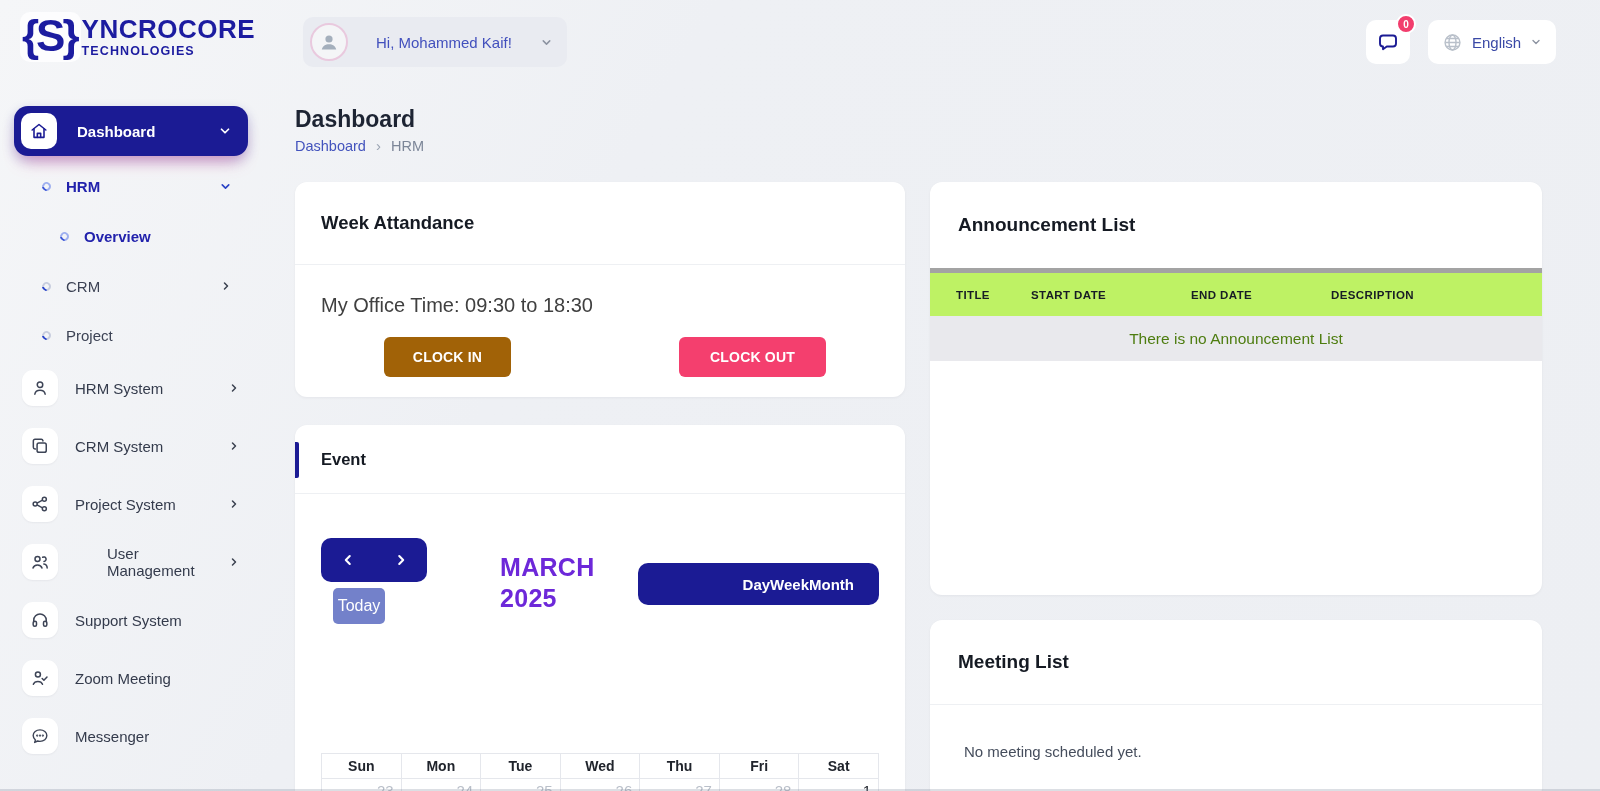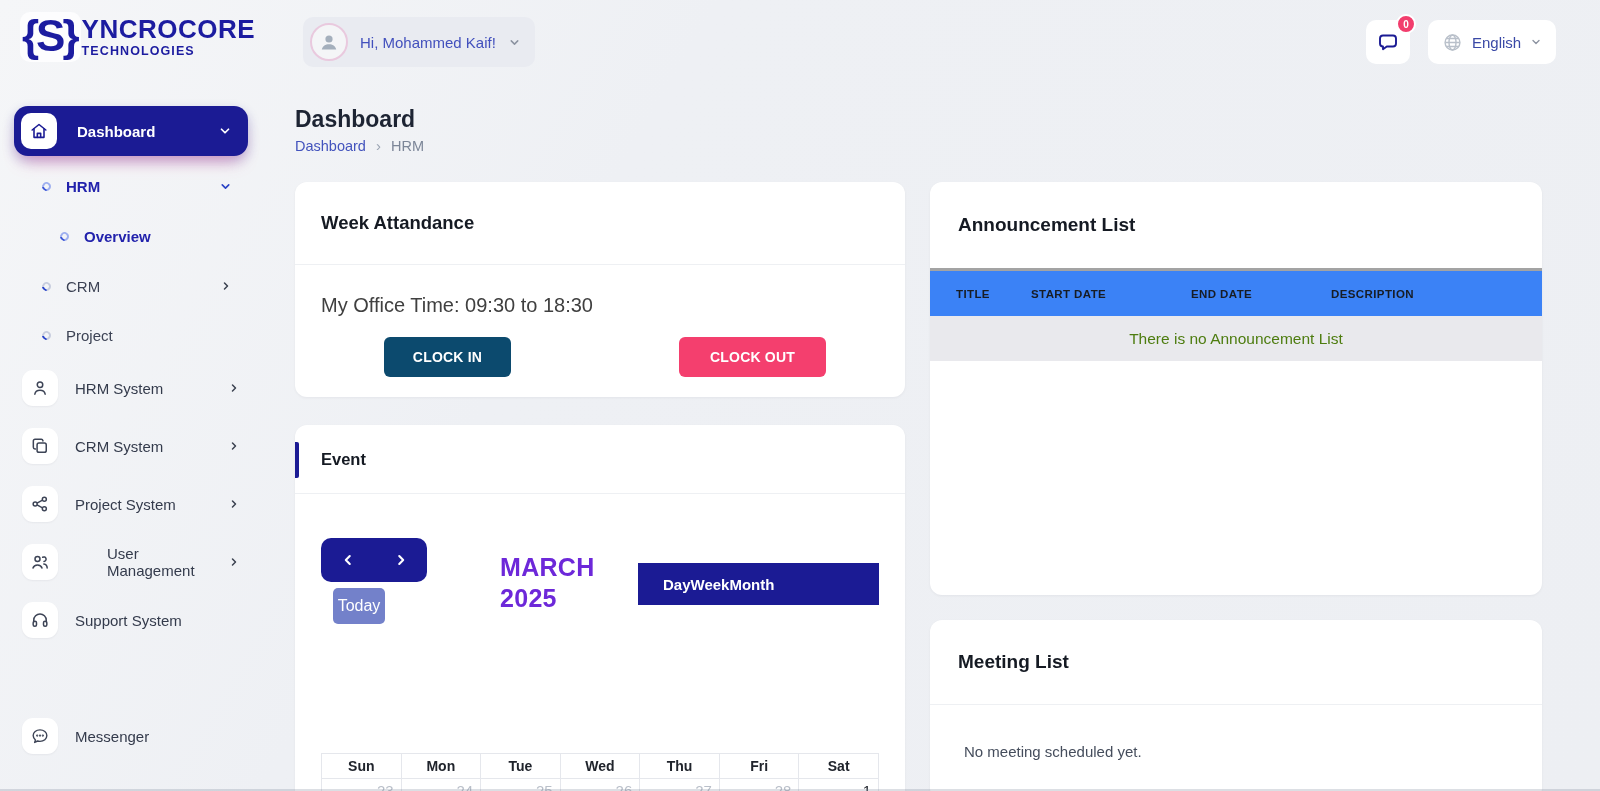--- a/index.html
+++ b/index.html
@@ -12,21 +12,21 @@
   #app::after { content:""; position:absolute; left:0; right:0; bottom:0; height:2px; background:rgba(130,140,158,.28); }
 
   
   .logo { position:absolute; left:20px; top:12px; display:flex; align-items:center; color:#1c1ca0; cursor:pointer; }
   .logo-s { font-size:44px; font-weight:800; letter-spacing:-3px; background:#fdfdfe; border-radius:10px; padding:0 4px 2px 2px; line-height:1.1; }
   .logo-col { display:flex; flex-direction:column; line-height:1; margin-left:1px; }
   .logo-name { font-size:26px; font-weight:800; letter-spacing:.5px; }
   .logo-sub  { font-size:12.5px; font-weight:700; letter-spacing:1.1px; margin-top:3px; }
 
   .user-pill { position:absolute; left:303px; top:17px; height:50px; background:#e9ebf1; border-radius:10px;
-    display:flex; align-items:center; gap:12px; padding:0 14px 0 7px; cursor:pointer; }
+    display:flex; align-items:center; gap:28px; padding:0 14px 0 7px; cursor:pointer; }
   .avatar { width:38px; height:38px; border-radius:50%; background:#f4f5f7; border:2px solid #e9c9de;
     display:flex; align-items:center; justify-content:center; color:#a4afbc; overflow:hidden; }
   .greeting { font-size:15px; color:#4250bd; }
   .chev { color:#8c93a1; display:flex; }
 
   .notif-btn { position:absolute; left:1366px; top:20px; width:44px; height:44px; background:#fff; border-radius:10px;
     display:flex; align-items:center; justify-content:center; color:#1b1b94; cursor:pointer; }
   .notif-badge { position:absolute; top:-6px; right:-6px; min-width:20px; height:20px; border-radius:50%;
     background:#f23d6d; border:2px solid #fff; color:#fff; font-size:10px; font-weight:700;
     display:flex; align-items:center; justify-content:center; }
@@ -72,50 +72,50 @@
   .card-title { font-weight:700; color:#151a23; }
 
   
   #card-attendance { left:295px; top:182px; width:610px; height:215px; }
   #card-attendance .card-head { height:83px; }
   #card-attendance .card-title { font-size:18.5px; }
   .office-time { margin:29px 0 0 26px; font-size:20px; color:#404040; }
   .clock-row { display:flex; margin-top:20px; }
   .clock-row .half { flex:1; display:flex; justify-content:center; }
   .btn { border:none; border-radius:6px; color:#fff; font-family:inherit; font-size:14px; font-weight:700; letter-spacing:.2px; height:40px; cursor:pointer; }
-  .btn-clockin { background:#0c4a6e; padding:0 29px; }
+  .btn-clockin { background:#a16207; padding:0 29px; }
   .btn-clockout { background:#f43f6e; padding:0 31px; }
 
   
   #card-event { left:295px; top:425px; width:610px; height:380px; }
   #card-event .card-head { height:69px; }
   #card-event .card-title { font-size:16.5px; }
   .accent-bar { position:absolute; left:0; top:17px; width:4px; height:36px; background:#1b1b94; border-radius:0 2px 2px 0; }
   .event-body { position:relative; height:311px; }
   .cal-nav-group { position:absolute; left:26px; top:44px; width:106px; height:44px; background:#1b1b94; border-radius:10px;
     display:flex; align-items:center; justify-content:space-around; color:#fff; }
   .cal-nav-group .nav-arrow { display:flex; cursor:pointer; padding:4px; }
   .today-btn { position:absolute; left:38px; top:94px; width:52px; height:36px; background:#7381ca; border-radius:5px;
     color:#fff; font-size:16px; display:flex; align-items:center; justify-content:center; border:none; font-family:inherit; cursor:pointer; }
   .month-label { position:absolute; left:205px; top:58px; width:130px; font-size:25px; font-weight:700; color:#6d28d9; line-height:1.22; letter-spacing:.3px; }
-  .view-group { position:absolute; left:343px; top:69px; width:241px; height:42px; background:#1b1b94; border-radius:0;
-    display:flex; align-items:center; justify-content:flex-start; padding:0 25px; }
+  .view-group { position:absolute; left:343px; top:69px; width:241px; height:42px; background:#1b1b94; border-radius:10px;
+    display:flex; align-items:center; justify-content:flex-end; padding:0 25px; }
   .view-group span { color:#fff; font-size:15px; font-weight:700; cursor:pointer; }
 
   .calendar { position:absolute; left:26px; top:259px; width:558px; border-collapse:collapse; table-layout:fixed; }
   .calendar th, .calendar td { border:1px solid #e5e7ec; }
   .calendar th { height:25px; font-size:14px; font-weight:700; color:#20242c; text-align:center; background:#fff; }
   .calendar td { height:120px; vertical-align:top; text-align:right; padding:3px 7px; font-size:15px; color:#b9bfc9; background:#fff; cursor:pointer; }
   .calendar td.cur { color:#21242c; }
 
   
   #card-announcements { left:930px; top:182px; width:612px; height:413px; }
   #card-announcements .card-head { height:86px; border-bottom:none; padding:0 28px; }
   #card-announcements .card-title { font-size:19px; }
-  .ann-head { display:flex; align-items:center; height:48px; background:#3b82f6; border-top:3px solid #a3a3a3; }
+  .ann-head { display:flex; align-items:center; height:48px; background:#bef264; border-top:5px solid #a3a3a3; }
   .ann-head .col { font-size:11.5px; font-weight:700; letter-spacing:.4px; color:#171c24; }
   .col-title { width:101px; padding-left:26px; }
   .col-start { width:160px; }
   .col-end { width:140px; }
   .col-desc { flex:1; }
   .ann-empty { height:45px; background:#e9e9ed; display:flex; align-items:center; justify-content:center; font-size:15.5px; color:#4d7c0f; }
 
   
   #card-meetings { left:930px; top:620px; width:612px; height:180px; }
   #card-meetings .card-head { height:85px; padding:0 28px; }
@@ -291,20 +291,30 @@
       <span class="tile">
         <svg viewBox="0 0 24 24" width="20" height="20" fill="none" stroke="currentColor" stroke-width="1.8" stroke-linecap="round" stroke-linejoin="round">
             <path d="M4.5 14.5v-2.3a7.5 7.5 0 0 1 15 0v2.3"></path>
             <rect x="3.8" y="13.4" width="4" height="6" rx="1.8"></rect>
             <rect x="16.2" y="13.4" width="4" height="6" rx="1.8"></rect>
           </svg>
       </span>
       <span class="lbl">Support System</span>
     </div>
 
+    <div class="nav-main" style="top:565px;">
+      <span class="tile">
+        <svg viewBox="0 0 24 24" width="20" height="20" fill="none" stroke="currentColor" stroke-width="1.8" stroke-linecap="round" stroke-linejoin="round">
+            <circle cx="9.5" cy="7.8" r="3"></circle>
+            <path d="M4 19.6a5.8 5.2 0 0 1 11 0"></path>
+            <path d="M14.6 12.6l2.1 2.1 3.7-3.8"></path>
+          </svg>
+      </span>
+      <span class="lbl">Zoom Meeting</span>
+    </div>
 
     <div class="nav-main" style="top:623px;">
       <span class="tile">
         <svg viewBox="0 0 24 24" width="20" height="20" fill="none" stroke="currentColor" stroke-width="1.7" stroke-linecap="round" stroke-linejoin="round">
             <path d="M12 4.6c4.6 0 8.2 3 8.2 6.9s-3.6 6.9-8.2 6.9c-1 0-2-.14-2.9-.4L5.6 19.7l.9-3C5 15.4 3.8 13.7 3.8 11.5c0-3.9 3.6-6.9 8.2-6.9z"></path>
             <circle cx="8.6" cy="11.5" r=".5" fill="currentColor"></circle>
             <circle cx="12" cy="11.5" r=".5" fill="currentColor"></circle>
             <circle cx="15.4" cy="11.5" r=".5" fill="currentColor"></circle>
           </svg>
       </span>

